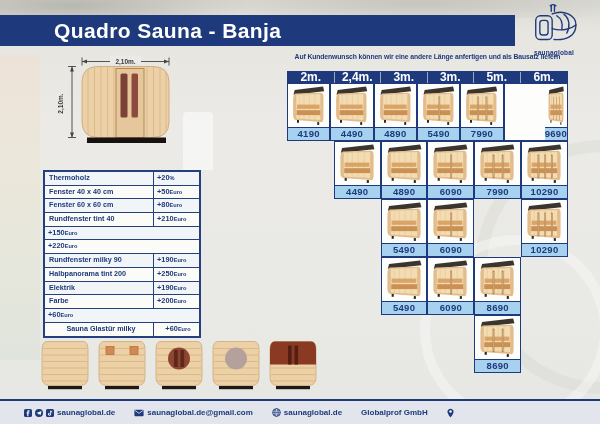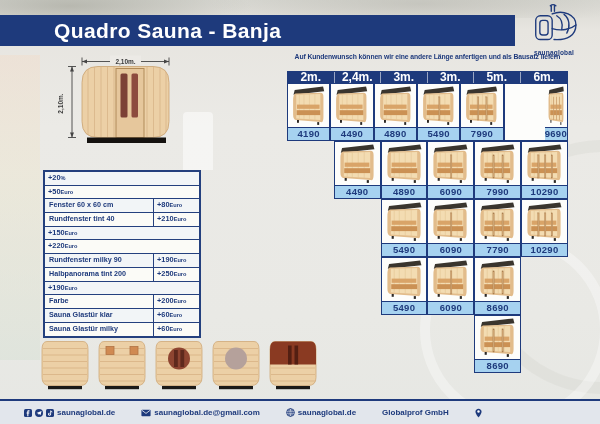--- a/index.html
+++ b/index.html
@@ -42,34 +42,34 @@
 
   
   .diagram{position:absolute;left:54px;top:50px;width:122px;height:98px;}
   .diagram svg{width:100%;height:100%;display:block;}
   .dim-text{font-size:6.5px;fill:#3a3a3a;font-weight:bold;}
 
   
   .options{position:absolute;left:43px;top:170px;width:158px;border:2px solid #24407e;background:#fbfbf7;box-sizing:border-box;}
   .opt-row{display:flex;height:13.7px;box-sizing:border-box;border-bottom:1.5px solid #24407e;background:#fbfbf7;}
   .opt-row:nth-child(odd){background:#f2f5f7;}
-  .opt-row:last-child{border-bottom:none;}
+  .opt-row:last-child{border-bottom:none;text-align:center;}
   .opt-label{flex:1;font-size:7.2px;font-weight:bold;color:#1e3a7c;padding-left:4px;line-height:12.5px;
     border-right:1.5px solid #24407e;white-space:nowrap;overflow:hidden;}
   .opt-value{width:42px;font-size:7.4px;font-weight:bold;color:#1e3a7c;padding-left:3px;line-height:12.5px;white-space:nowrap;}
   .opt-unit{font-size:5.6px;}
 
   
   .variants{position:absolute;left:40px;top:338px;width:290px;height:55px;display:flex;gap:7px;}
   .variant{width:50px;height:55px;}
   .variant svg{width:100%;height:100%;display:block;}
 
   
   .footer{position:absolute;left:0;bottom:0;width:600px;height:25px;background:#e2e6ec;
-    border-top:2px solid #1e3a7c;display:flex;align-items:center;gap:26px;
+    border-top:2px solid #1e3a7c;display:flex;align-items:center;gap:19px;
     padding-left:24px;box-sizing:border-box;color:#1e3a7c;font-size:8px;font-weight:bold;white-space:nowrap;}
   .f-item{display:flex;align-items:center;gap:3px;}
   .f-item svg{display:block;}
 </style>
 </head>
 <body>
 
 <div class="page">
   <div class="bg-top"></div>
   <div class="bg-left"></div>
@@ -394,40 +394,20 @@
               <line x1="64" y1="13" x2="64" y2="50" stroke="#e3c493" stroke-width="1"></line>
               <rect x="18" y="28" width="58" height="6" fill="#d9a468"></rect>
               <rect x="17" y="36" width="61" height="7" fill="#cb9154"></rect>
               <rect x="48" y="17" width="3.5" height="33" fill="#cfa572" stroke="#a87c4e" stroke-width="0.7"></rect>
               <rect x="18" y="50" width="5" height="4" fill="#2c2824"></rect>
               <rect x="70" y="53" width="5" height="4" fill="#2c2824"></rect>
             </svg>
           </div>
           <div class="cell-price">6090</div>
         </div>
-        <div class="grid-cell" style="grid-column: 5;">
-          <div class="cell-img">
-            <svg viewBox="0 0 96 60" preserveAspectRatio="none">
-              <polygon points="12,7 85,2 88,9 9,14" fill="#3a352e"></polygon>
-              <path d="M14,12 Q8,13 8,22 L8,42 Q8,49 15,50 L79,53 Q86,54 86,46 L86,17 Q86,11 79,11 Z" fill="#e2bc8b"></path>
-              <path d="M16,14 L78,13 L78,50 L16,48 Z" fill="#f3dcb2"></path>
-              <line x1="24" y1="14" x2="24" y2="48" stroke="#e3c493" stroke-width="1"></line>
-              <line x1="36" y1="14" x2="36" y2="49" stroke="#e3c493" stroke-width="1"></line>
-              <line x1="50" y1="13" x2="50" y2="49" stroke="#e3c493" stroke-width="1"></line>
-              <line x1="64" y1="13" x2="64" y2="50" stroke="#e3c493" stroke-width="1"></line>
-              <rect x="18" y="28" width="58" height="6" fill="#d9a468"></rect>
-              <rect x="17" y="36" width="61" height="7" fill="#cb9154"></rect>
-              <rect x="37.33333333333333" y="17" width="3.5" height="33" fill="#cfa572" stroke="#a87c4e" stroke-width="0.7"></rect>
-              <rect x="58.666666666666664" y="17" width="3.5" height="33" fill="#cfa572" stroke="#a87c4e" stroke-width="0.7"></rect>
-              <rect x="18" y="50" width="5" height="4" fill="#2c2824"></rect>
-              <rect x="70" y="53" width="5" height="4" fill="#2c2824"></rect>
-            </svg>
-          </div>
-          <div class="cell-price">7790</div>
-        </div>
         <div class="grid-cell" style="grid-column: 6;">
           <div class="cell-img">
             <svg viewBox="0 0 96 60" preserveAspectRatio="none">
               <polygon points="12,7 85,2 88,9 9,14" fill="#3a352e"></polygon>
               <path d="M14,12 Q8,13 8,22 L8,42 Q8,49 15,50 L79,53 Q86,54 86,46 L86,17 Q86,11 79,11 Z" fill="#e2bc8b"></path>
               <path d="M16,14 L78,13 L78,50 L16,48 Z" fill="#f3dcb2"></path>
               <line x1="24" y1="14" x2="24" y2="48" stroke="#e3c493" stroke-width="1"></line>
               <line x1="36" y1="14" x2="36" y2="49" stroke="#e3c493" stroke-width="1"></line>
               <line x1="50" y1="13" x2="50" y2="49" stroke="#e3c493" stroke-width="1"></line>
               <line x1="64" y1="13" x2="64" y2="50" stroke="#e3c493" stroke-width="1"></line>
@@ -521,23 +501,25 @@
               <rect x="70" y="53" width="5" height="4" fill="#2c2824"></rect>
             </svg>
           </div>
           <div class="cell-price">8690</div>
         </div>
       </div>
     </div>
 
   <div class="options">
       <div class="opt-row">
+        <span class="opt-label">Thermoholz</span>
         <span class="opt-value"><span>+20</span><span class="opt-unit">%</span></span>
       </div>
       <div class="opt-row">
+        <span class="opt-label">Fenster 40 x 40 cm</span>
         <span class="opt-value"><span>+50</span><span class="opt-unit">Euro</span></span>
       </div>
       <div class="opt-row">
         <span class="opt-label">Fenster 60 x 60 cm</span>
         <span class="opt-value"><span>+80</span><span class="opt-unit">Euro</span></span>
       </div>
       <div class="opt-row">
         <span class="opt-label">Rundfenster tint 40</span>
         <span class="opt-value"><span>+210</span><span class="opt-unit">Euro</span></span>
       </div>
@@ -549,28 +531,28 @@
       </div>
       <div class="opt-row">
         <span class="opt-label">Rundfenster milky 90</span>
         <span class="opt-value"><span>+190</span><span class="opt-unit">Euro</span></span>
       </div>
       <div class="opt-row">
         <span class="opt-label">Halbpanorama tint 200</span>
         <span class="opt-value"><span>+250</span><span class="opt-unit">Euro</span></span>
       </div>
       <div class="opt-row">
+        <span class="opt-label">Elektrik</span>
         <span class="opt-value"><span>+190</span><span class="opt-unit">Euro</span></span>
       </div>
       <div class="opt-row">
         <span class="opt-label">Farbe</span>
         <span class="opt-value"><span>+200</span><span class="opt-unit">Euro</span></span>
       </div>
       <div class="opt-row">
-        <span class="opt-label">Sauna Glastür klar</span>
         <span class="opt-value"><span>+60</span><span class="opt-unit">Euro</span></span>
       </div>
       <div class="opt-row">
         <span class="opt-label">Sauna Glastür milky</span>
         <span class="opt-value"><span>+60</span><span class="opt-unit">Euro</span></span>
       </div>
     </div>
 
   <div class="variants">
       <div class="variant">

